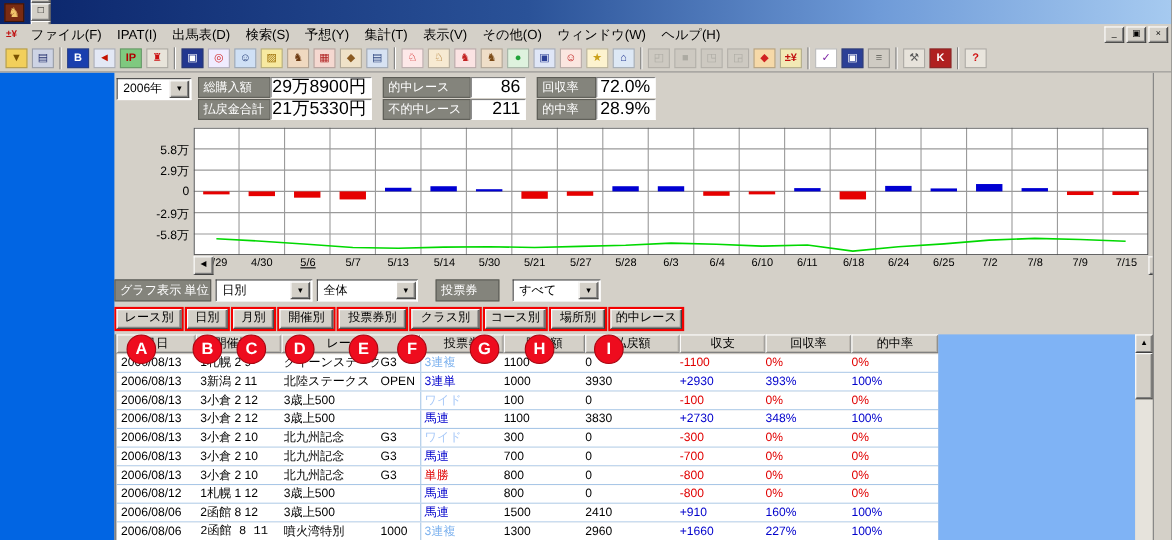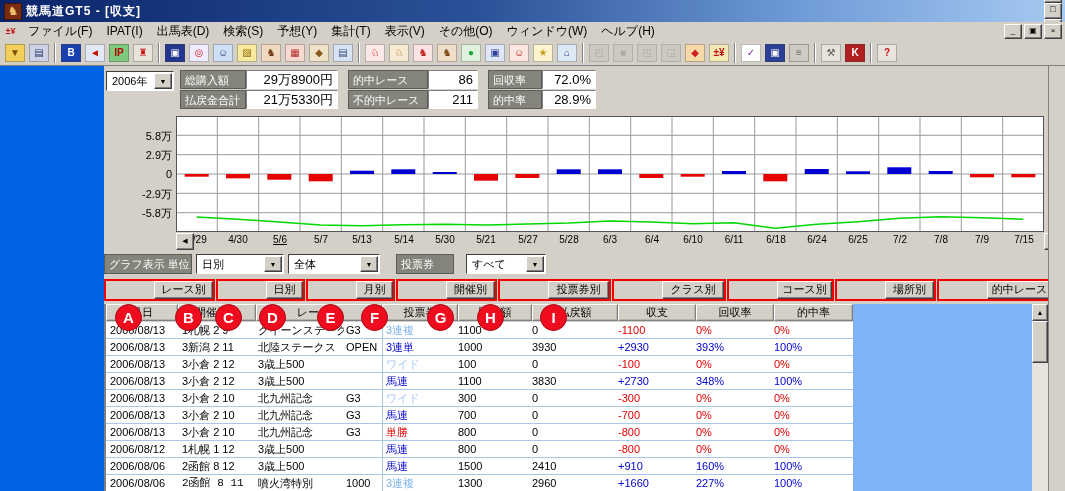--- a/index.html
+++ b/index.html
@@ -32,34 +32,34 @@
   .tool-glyph{width:18px;height:16px;font-size:10px;line-height:16px;text-align:center;overflow:hidden;
               border:1px solid rgba(60,60,60,.35);font-weight:bold;white-space:nowrap;}
   .tool-sep{width:0;height:20px;border-left:1px solid #808080;border-right:1px solid #ffffff;margin:0 3px;}
   
   #main{position:absolute;left:0;top:66px;width:1065px;height:425px;background:#d4d0c8;overflow:hidden;}
   .bluepanel{position:absolute;left:0;top:0;width:104px;height:425px;background:#0165e3;}
   .rborder{position:absolute;left:1048px;top:0;width:17px;height:425px;background:#d4d0c8;
            border-left:1px solid #808080;box-sizing:border-box;}
   .statlabel{position:absolute;background:#84847c;color:#fff;font-size:11px;line-height:19px;
              padding-left:4px;box-sizing:border-box;border:1px solid #5c5c56;white-space:nowrap;}
-  .statvalue{position:absolute;background:#fff;color:#000;font-size:13px;line-height:17px;text-align:right;
+  .statvalue{position:absolute;background:#fff;color:#000;font-size:16px;line-height:17px;text-align:right;
              padding-right:4px;box-sizing:border-box;border:1px solid;border-color:#808080 #fff #fff #808080;}
   .combo{position:absolute;height:20px;background:#fff;box-sizing:border-box;
          border:1px solid;border-color:#404040 #ffffff #ffffff #404040;}
   .combo .fld{position:absolute;left:1px;top:1px;right:18px;bottom:1px;font-size:11px;line-height:16px;
               padding-left:4px;color:#000;white-space:nowrap;overflow:hidden;}
   .combo .cbtn{position:absolute;right:1px;top:1px;width:16px;bottom:1px;font-size:7px;line-height:15px;}
   .ylab{position:absolute;width:46px;height:13px;font-size:11px;color:#000;text-align:right;}
   #chart-svg{position:absolute;left:176px;top:50px;background:#fff;}
   .xlab{position:absolute;top:168px;width:42px;height:13px;font-size:10px;color:#000;text-align:center;}
   .scrollbtn{position:absolute;font-size:7px;}
   
   #tabs{position:absolute;left:104px;top:213px;display:flex;}
-  .redbox{border:2px solid #f40000;margin-right:1px;padding-left:48px;}
+  .redbox{border:2px solid #f40000;margin-right:1px;}
   .tabbtn{height:18px;background:#d4d0c8;border:1px solid;border-color:#fff #404040 #404040 #fff;
           box-shadow:inset -1px -1px 0 #808080;box-sizing:border-box;font-size:11px;line-height:15px;
           text-align:center;white-space:nowrap;color:#000;}
   
   .th{position:absolute;top:238px;height:17px;background:#d4d0c8;border:1px solid;
       border-color:#fff #808080 #808080 #fff;box-shadow:inset -1px -1px 0 #b8b4ac;
       box-sizing:border-box;font-size:11px;line-height:15px;text-align:center;color:#000;white-space:nowrap;overflow:hidden;}
   .tr{position:absolute;left:106px;width:747px;height:17px;background:#fff;
       border-bottom:1px solid #a9c7e7;box-sizing:border-box;}
   .td{position:absolute;top:0;height:16px;font-size:11px;line-height:16px;color:#000;
@@ -75,21 +75,20 @@
         text-align:center;line-height:25px;z-index:60;}
   .tableframe{position:absolute;left:104px;top:238px;width:2px;height:187px;background:#808080;}
 </style>
 </head>
 <body>
 
 <div id="window">
 
   <div class="titlebar">
     <div class="title-icon">♞</div>
-    <div class="title-text">競馬道GT5 - [収支]</div>
     <div class="tb-btns">
       <div class="btn3d tb-btn">_</div>
       <div class="btn3d tb-btn">□</div>
       <div class="btn3d tb-btn">×</div>
     </div>
   </div>
 
   <div class="menubar">
     <div class="mdi-icon">±¥</div>
     <div id="menu-items">

